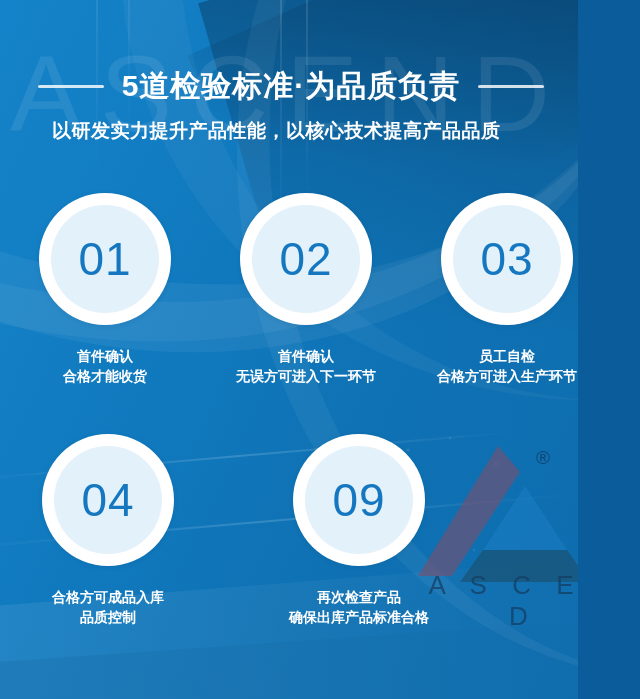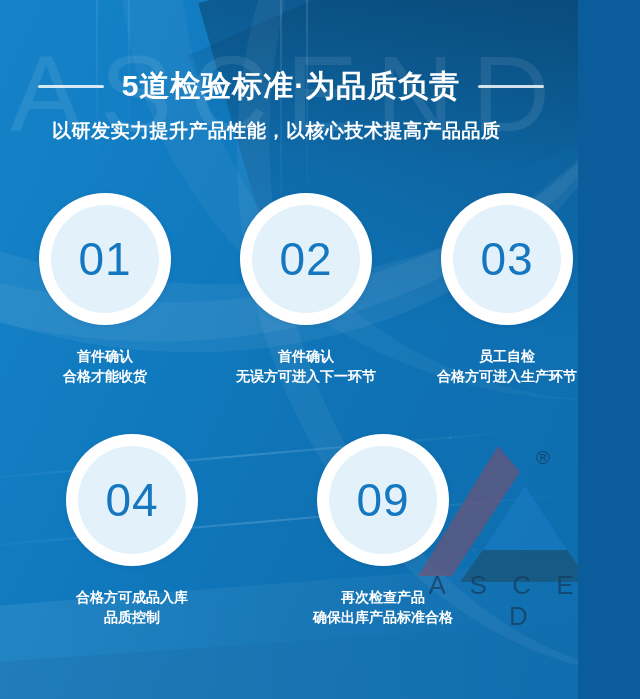--- a/index.html
+++ b/index.html
@@ -170,21 +170,21 @@
     position: absolute;
     left: 0; right: 0;
     top: 193px;
   }
   .step-row {
     display: flex;
     justify-content: flex-start;
     padding-left: 34px;
     gap: 59px;
   }
-  .step-row.row2 { margin-top: 48px; padding-left: 36px; }
+  .step-row.row2 { margin-top: 48px; padding-left: 12px; }
   .step {
     width: 192px;
     display: flex;
     flex-direction: column;
     align-items: center;
   }
   .circle {
     width: 132px; height: 132px;
     border-radius: 50%;
     background: #ffffff;

